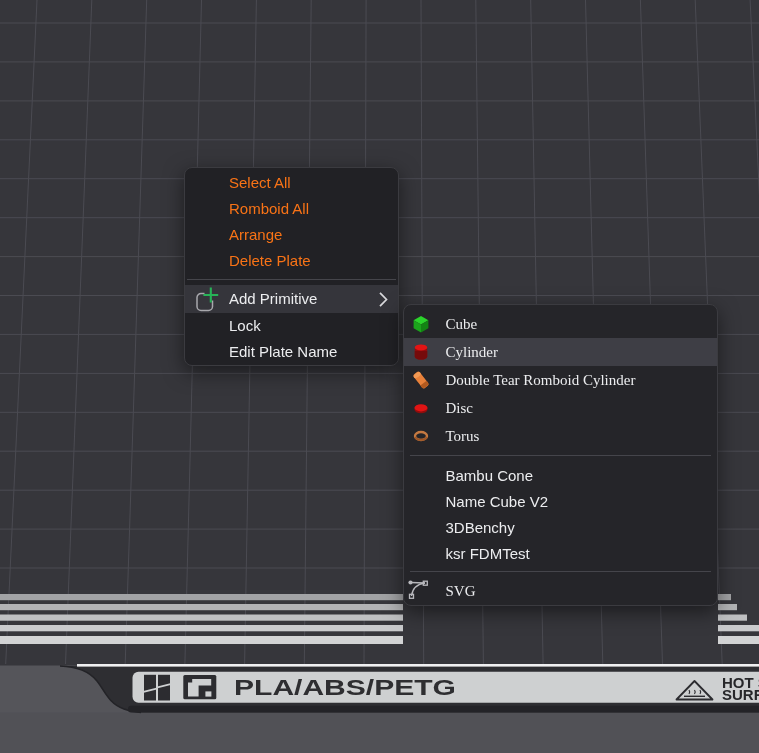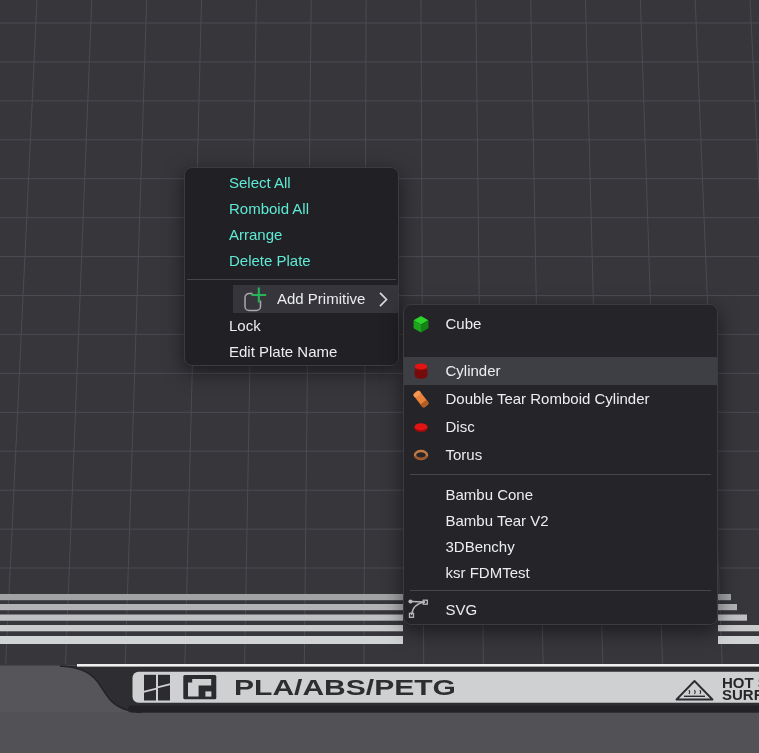--- a/index.html
+++ b/index.html
@@ -2,27 +2,27 @@
 <html><head><meta charset="utf-8"><style>
 * { margin:0; padding:0; box-sizing:border-box; }
 html,body { width:759px; height:753px; overflow:hidden; background:#36363b;
   font-family:"Liberation Sans", sans-serif; }
 .menu { position:absolute; background:#212125; border:1px solid #3b3b40;
   border-radius:8px; box-shadow:0 6px 20px rgba(0,0,0,0.5);
   font-size:15px; color:#ecedef; z-index:5; }
 .mi { position:relative; height:26px; line-height:26px; padding-left:44px;
   white-space:nowrap; }
 .mi8 { position:relative; height:28px; line-height:28px; padding-left:42px;
-  white-space:nowrap; }
-.dis { color:#5eead4; }
+  white-space:nowrap;font-family:Liberation Serif, serif; }
+.dis { color:#f97316; }
 .sep { height:1px; background:#45454b; margin:5px 2px; }
 .sep1 { height:1px; background:#45454b; margin:5px 6px 7px; }
 .sep2 { height:1px; background:#45454b; margin:4px 6px 5px; }
-.hl1 { background:#35353b;margin-left:48px; }
-.hl2 { background:#3e3e45;margin-top:19px; }
+.hl1 { background:#35353b; }
+.hl2 { background:#3e3e45; }
 .ic { position:absolute; left:7px; }
 .api { position:absolute; left:5px; top:1px; }
 .chev { position:absolute; right:10px; top:6px; }
 </style></head>
 <body>
 <svg width="759" height="753" viewBox="0 0 759 753" style="position:absolute;left:0;top:0">
     <rect x="0" y="0" width="759" height="666" fill="#36363b"></rect>
     <g stroke="#52525a" stroke-width="1" opacity="0.75">
       <line x1="0" y1="23.0" x2="759" y2="23.0"></line>
       <line x1="0" y1="61.9" x2="759" y2="61.9"></line>
@@ -125,21 +125,21 @@
   <div class="mi8"><svg class="ic" style="top:5px" width="20" height="18" viewBox="0 0 20 18">
         <path d="M3.5,8.8 L3.5,10.6 A6.5,3.6 0 0 0 16.5,10.6 L16.5,8.8 Z" fill="#8f0d0d"></path>
         <ellipse cx="10" cy="8.8" rx="6.5" ry="3.6" fill="#e01414"></ellipse>
       </svg>Disc</div>
   <div class="mi8"><svg class="ic" style="top:5px" width="20" height="18" viewBox="0 0 20 18">
         <ellipse cx="10" cy="9" rx="6" ry="4" fill="none" stroke="#c57a42" stroke-width="2.4"></ellipse>
         <path d="M4.2,9.8 A6,4 0 0 0 15.8,9.8" fill="none" stroke="#9c5526" stroke-width="2"></path>
       </svg>Torus</div>
   <div class="sep1"></div>
   <div class="mi" style="padding-left:42px">Bambu Cone</div>
-  <div class="mi" style="padding-left:42px">Bambu Tear V2</div>
+  <div class="mi" style="padding-left:42px">Name Cube V2</div>
   <div class="mi" style="padding-left:42px">3DBenchy</div>
   <div class="mi" style="padding-left:42px">ksr FDMTest</div>
   <div class="sep2"></div>
   <div class="mi8"><svg class="ic" style="top:1px;left:1px" width="26" height="24" viewBox="0 0 26 24">
         <path d="M6,4.5 L20,5" stroke="#b9b9bd" stroke-width="1.4" fill="none"></path>
         <path d="M20,5 C12,6 7.5,10 6.5,18" stroke="#b9b9bd" stroke-width="1.4" fill="none"></path>
         <circle cx="5.5" cy="4.5" r="2.1" fill="#b9b9bd"></circle>
         <rect x="18.3" y="3.2" width="4" height="4" fill="none" stroke="#b9b9bd" stroke-width="1.3"></rect>
         <rect x="4.5" y="16.3" width="4" height="4" fill="none" stroke="#b9b9bd" stroke-width="1.3"></rect>
       </svg>SVG</div>

